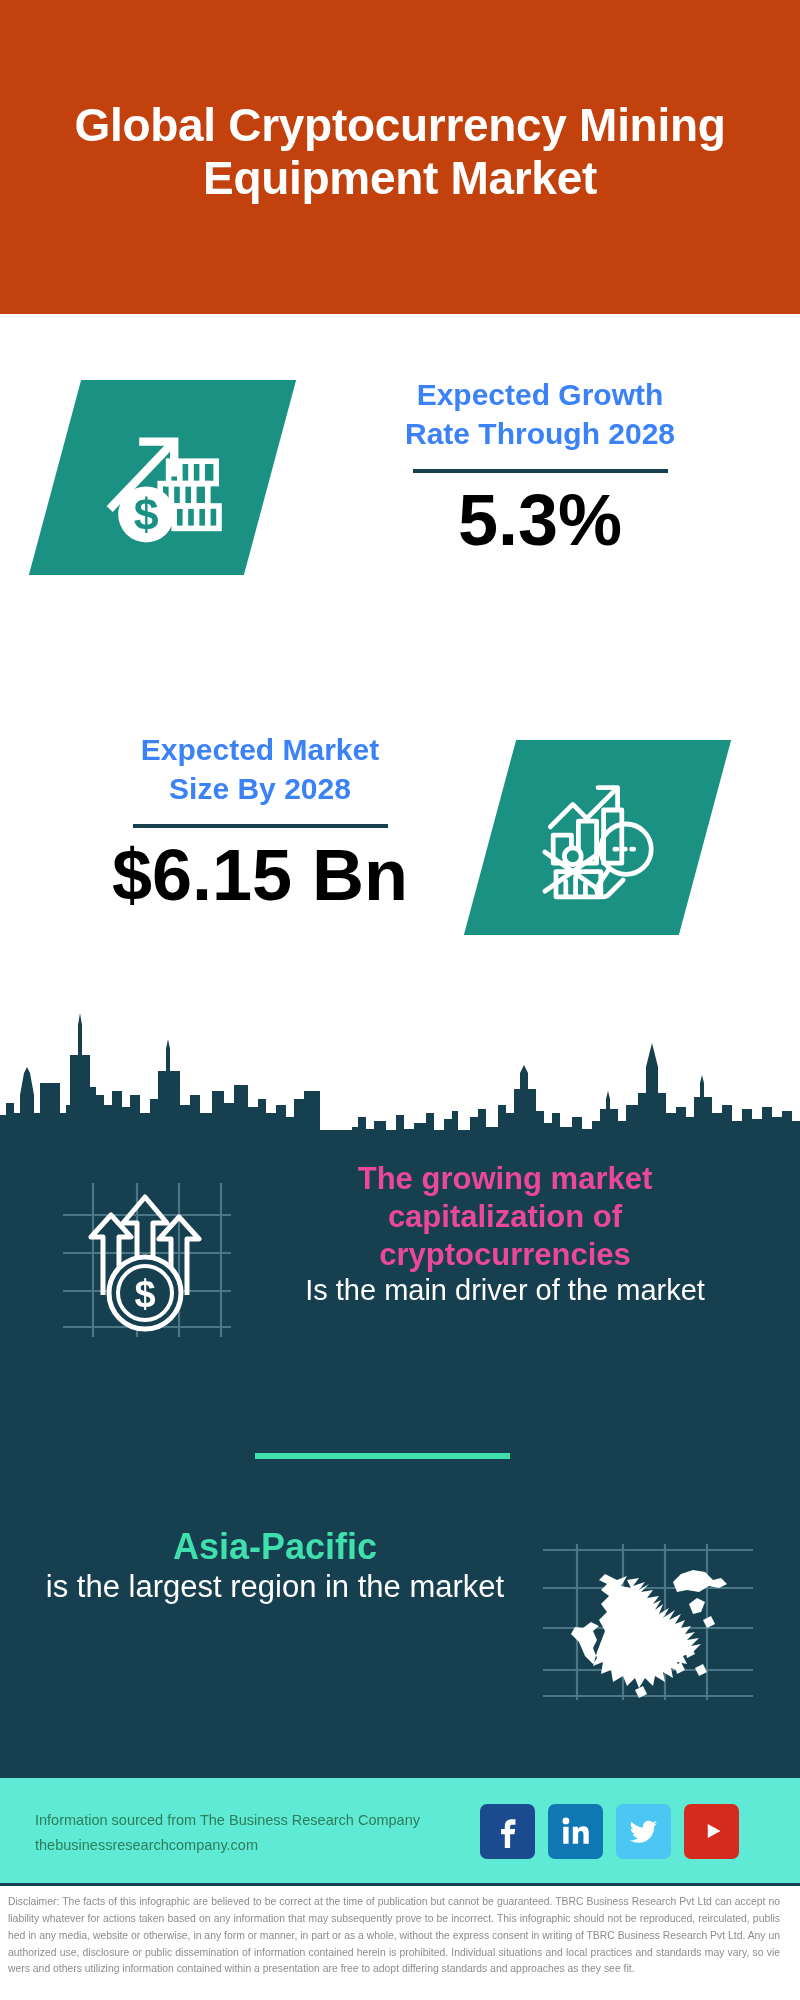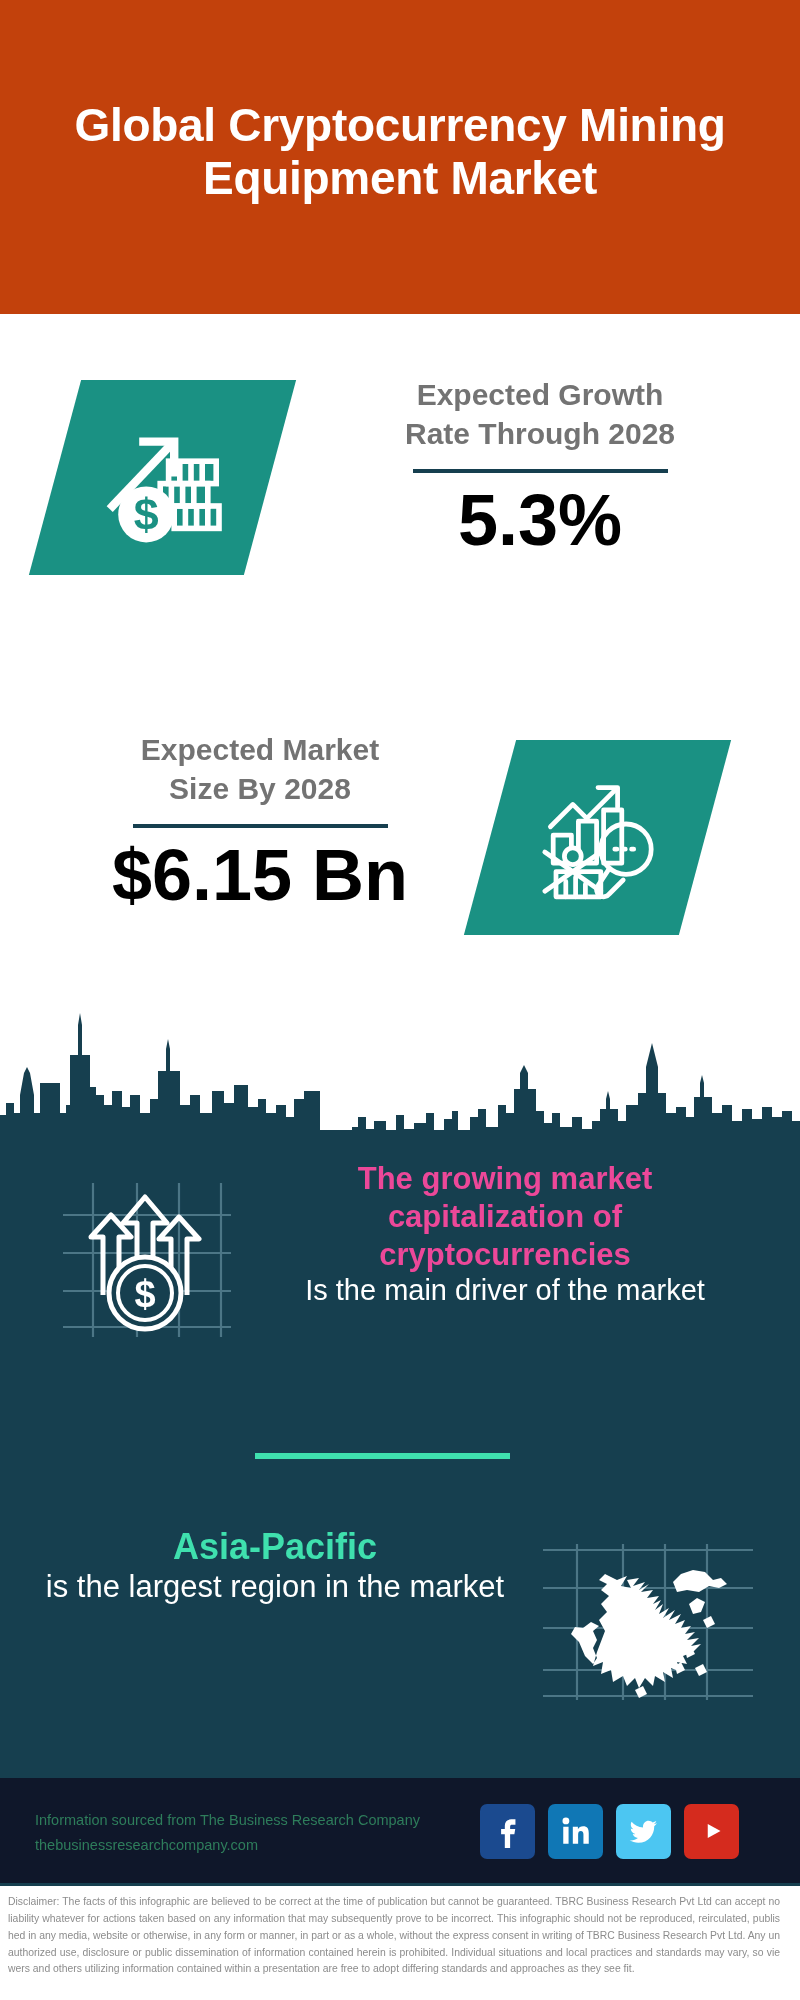--- a/index.html
+++ b/index.html
@@ -31,21 +31,21 @@
   .para-left {
     position:absolute; left:55px; top:50px; width:215px; height:195px;
     background:#1A9183; transform:skewX(-15deg);
   }
   .para-inner { transform:skewX(15deg); width:100%; height:100%;
     display:flex; align-items:center; justify-content:center; }
   .icon-money { width:150px; height:140px; }
 
   .stat1-text { position:absolute; left:330px; top:45px; width:420px; text-align:center; }
   .stat-label {
-    color:#737373; font-size:30px; font-weight:bold; line-height:1.3;
+    color:#3b82f6; font-size:30px; font-weight:bold; line-height:1.3;
   }
   .rule-dark {
     width:255px; height:4px; background:#163F4F; margin:16px auto 10px auto;
   }
   .stat-value-teal {
     color:#000000; font-size:72px; font-weight:bold; line-height:1.05;
   }
 
   
   .stat2 { position:absolute; left:0; top:700px; width:800px; height:290px; }
@@ -80,21 +80,21 @@
 
   .region-row { position:absolute; left:0; top:1490px; width:800px; height:230px; }
   .region-text { position:absolute; left:30px; top:35px; width:490px; text-align:center; }
   .region-title { color:#3FE0AE; font-size:36px; font-weight:bold; line-height:1.2; display:block; }
   .region-sub { color:#ffffff; font-size:31px; line-height:1.22; display:block; }
   .icon-map-wrap { position:absolute; left:535px; top:10px; width:225px; height:200px; }
 
   
   .footer {
     position:absolute; left:0; top:1775px; width:800px; height:108px;
-    background:#0f172a; border-top:3px solid #163F4F;
+    background:#5eead4; border-top:3px solid #163F4F;
   }
   .footer-src {
     position:absolute; left:35px; top:30px; width:470px;
     color:#2E7D5B; font-size:14.5px; line-height:1.75;
   }
   .footer-src span { display:block; }
   .social { position:absolute; left:480px; top:18px; width:290px; height:70px;
     display:flex; gap:13px; align-items:center; }
   .sicon { width:55px; height:55px; border-radius:7px; display:flex;
     align-items:center; justify-content:center; }

